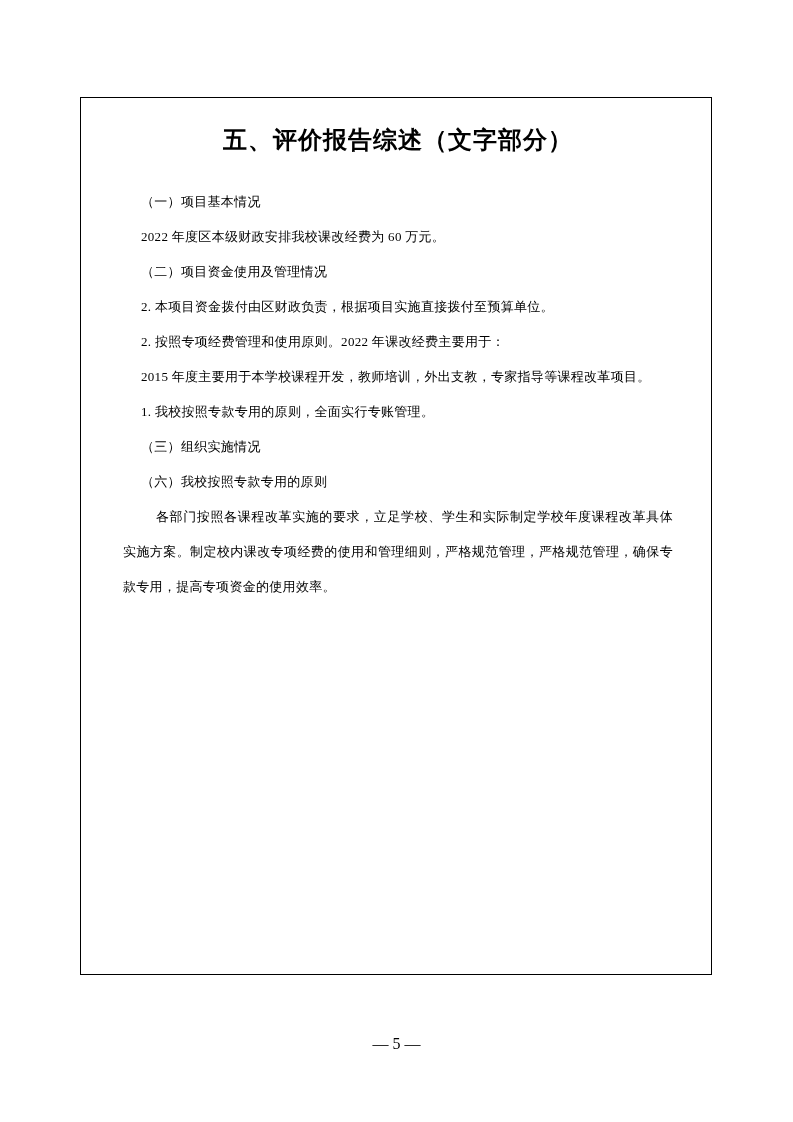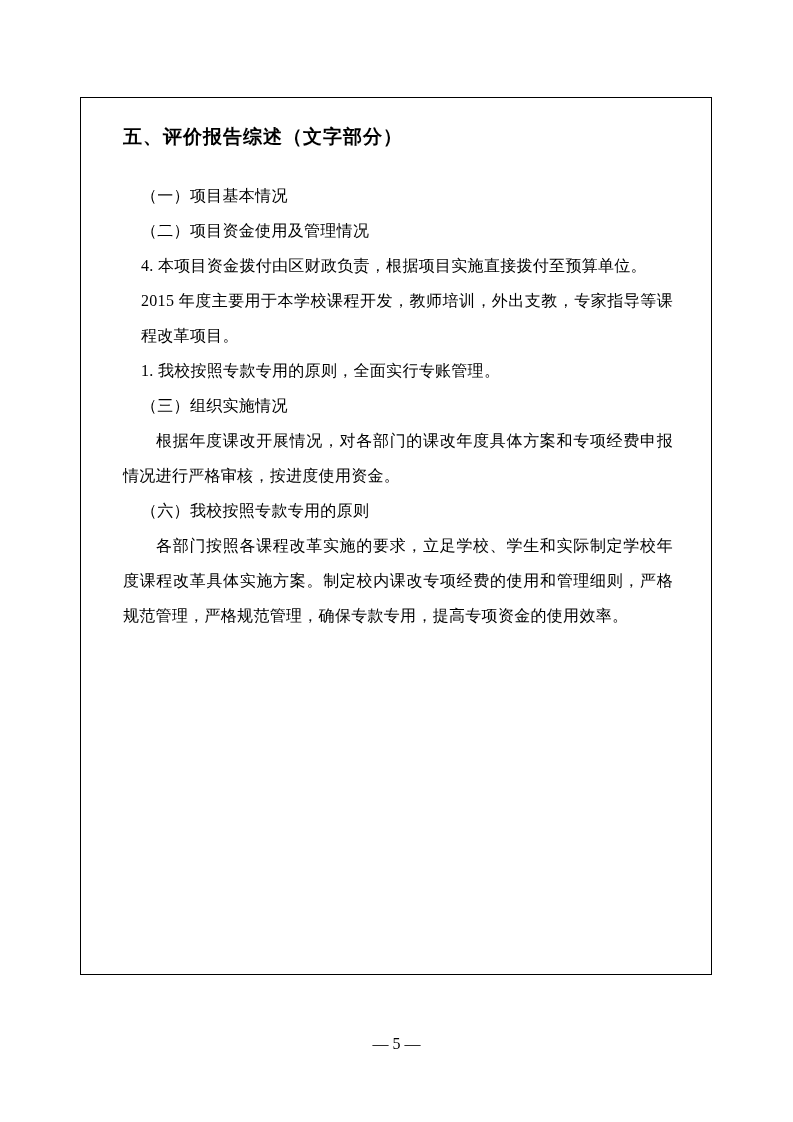--- a/index.html
+++ b/index.html
@@ -31,28 +31,29 @@
     border: 1px solid #000000;
     box-sizing: border-box;
   }
   .doc-inner {
     position: absolute;
     left: 42px;
     top: 18px;
     right: 38px;
   }
   .doc-title {
-    font-size: 19px;
+    text-align: center;
+    font-size: 24px;
     font-weight: bold;
     letter-spacing: 1px;
     margin: 8px 0 28px 0;
     font-family: Liberation Sans, sans-serif;
   }
   p.para {
-    font-size: 16px;
+    font-size: 13px;
     line-height: 35px;
     margin: 0;
     text-align: justify;
     text-justify: inter-ideograph;
     letter-spacing: 0.3px;
   }
   p.indent1 {
     text-indent: 0;
     padding-left: 18px;
   }
@@ -73,26 +74,27 @@
 <body>
 
 <div class="page">
 
   <div class="doc-frame">
     <div class="doc-inner">
 
       <div class="doc-title">五、评价报告综述（文字部分）</div>
 
       <p class="para indent1">（一）项目基本情况</p>
+      <p class="para indent1">2022 年度区本级财政安排我校课改经费为 60 万元。</p>
       <p class="para indent1">（二）项目资金使用及管理情况</p>
-      <p class="para indent1">4. 本项目资金拨付由区财政负责，根据项目实施直接拨付至预算单位。</p>
+      <p class="para indent1">2. 本项目资金拨付由区财政负责，根据项目实施直接拨付至预算单位。</p>
+      <p class="para indent1">2. 按照专项经费管理和使用原则。2022 年课改经费主要用于：</p>
       <p class="para indent1">2015 年度主要用于本学校课程开发，教师培训，外出支教，专家指导等课程改革项目。</p>
       <p class="para indent1">1. 我校按照专款专用的原则，全面实行专账管理。</p>
       <p class="para indent1">（三）组织实施情况</p>
-      <p class="para indent2">根据年度课改开展情况，对各部门的课改年度具体方案和专项经费申报情况进行严格审核，按进度使用资金。</p>
       <p class="para indent1">（六）我校按照专款专用的原则</p>
       <p class="para indent2">各部门按照各课程改革实施的要求，立足学校、学生和实际制定学校年度课程改革具体实施方案。制定校内课改专项经费的使用和管理细则，严格规范管理，严格规范管理，确保专款专用，提高专项资金的使用效率。</p>
 
     </div>
   </div>
 
   <div class="page-number">— 5 —</div>
 
 </div>
 

